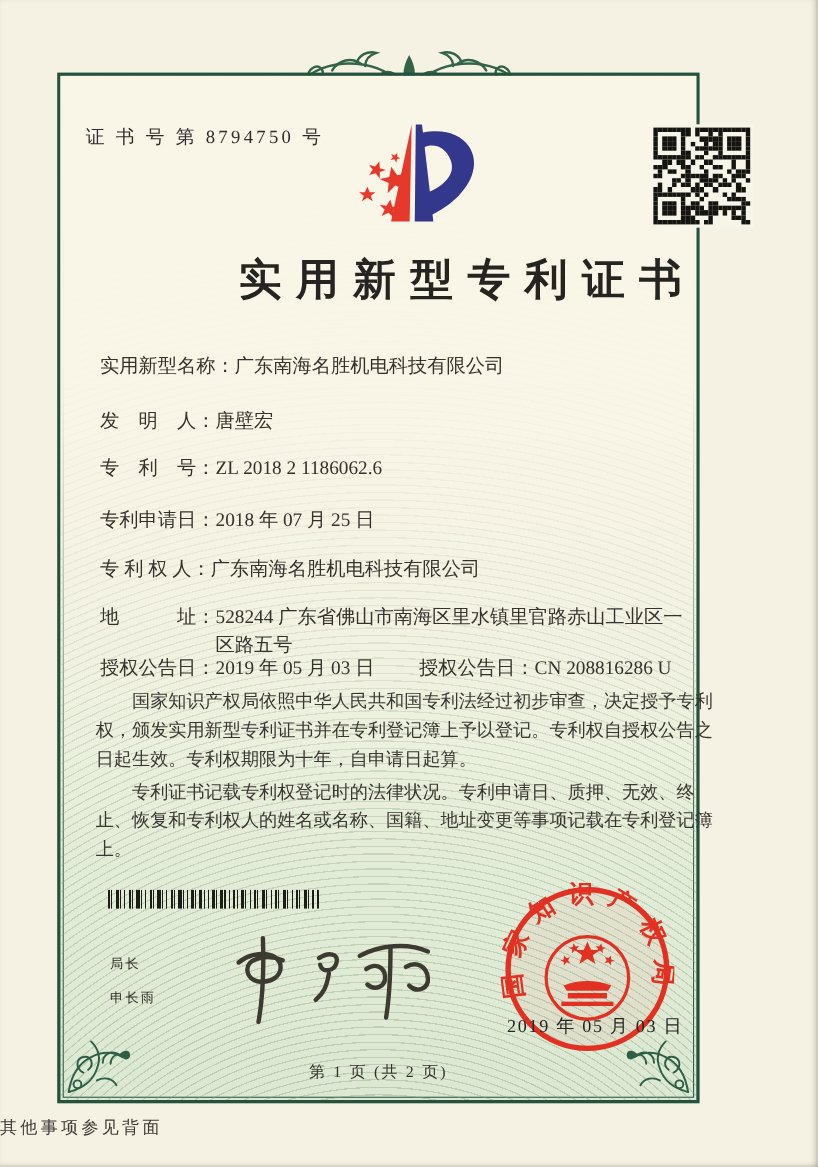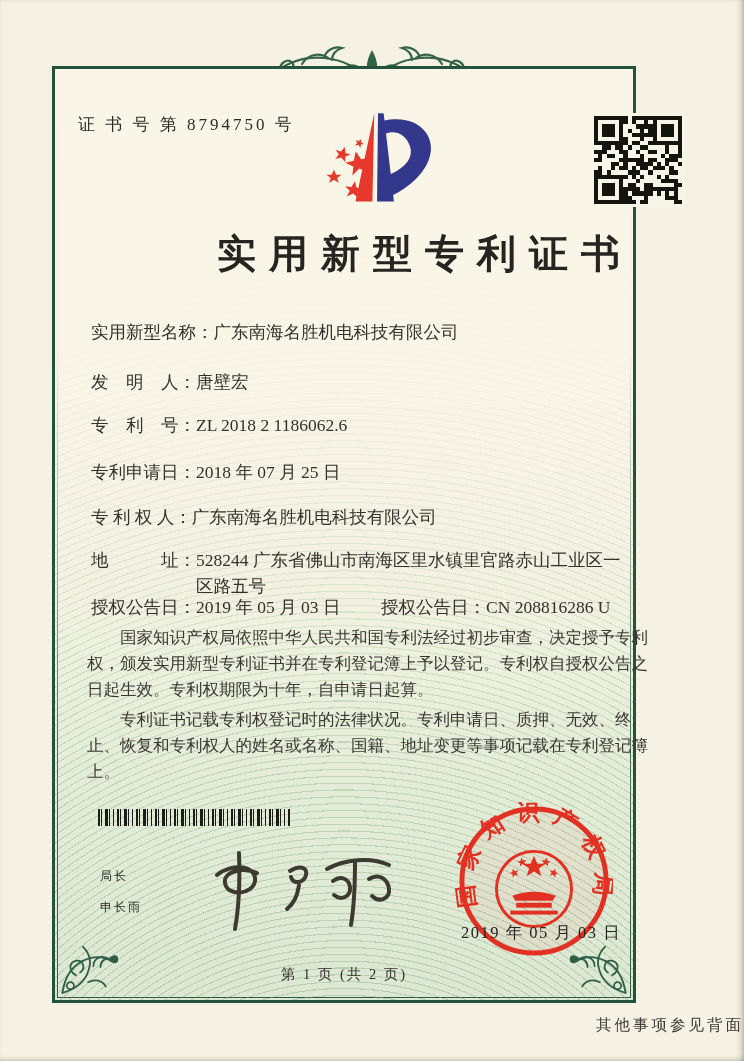--- a/index.html
+++ b/index.html
@@ -63,21 +63,21 @@
   .sig-hand{position:absolute;left:140px;top:772px;width:210px;height:95px;}
   
   .seal{position:absolute;left:400px;top:733px;width:158px;height:158px;}
   .seal-date{position:absolute;left:406px;top:853px;font-size:16.5px;letter-spacing:1.5px;color:#262420;}
   
   .page-num{position:absolute;left:0;top:896px;width:100%;text-align:center;font-size:14.5px;letter-spacing:2px;color:#34312c;}
   .corner{position:absolute;width:62px;height:58px;}
   .corner.bl{left:3px;bottom:3px;}
   .corner.br{right:3px;bottom:3px;transform:scaleX(-1);}
   .top-ornament{position:absolute;left:262px;top:36px;width:220px;height:60px;}
-  .footer-note{position:absolute;left:0;top:1015px;width:100%;text-align:right;font-size:15.5px;letter-spacing:3px;color:#3c3933;}
+  .footer-note{position:absolute;left:0;top:1015px;width:100%;text-align:left;font-size:15.5px;letter-spacing:3px;color:#3c3933;}
 </style>
 </head>
 <body>
 
 <div class="page">
 
   <svg class="top-ornament" viewBox="0 0 220 60" aria-hidden="true">
     <g id="tlg" fill="none" stroke="#336349" stroke-width="2.2" stroke-linecap="round">
       <path d="M8,42 C 20,28 40,20 62,22 C 84,24 96,32 104,44"></path>
       <path d="M26,40 c -8,-2 -10,-10 -4,-14 c 6,-4 12,2 8,8"></path>

